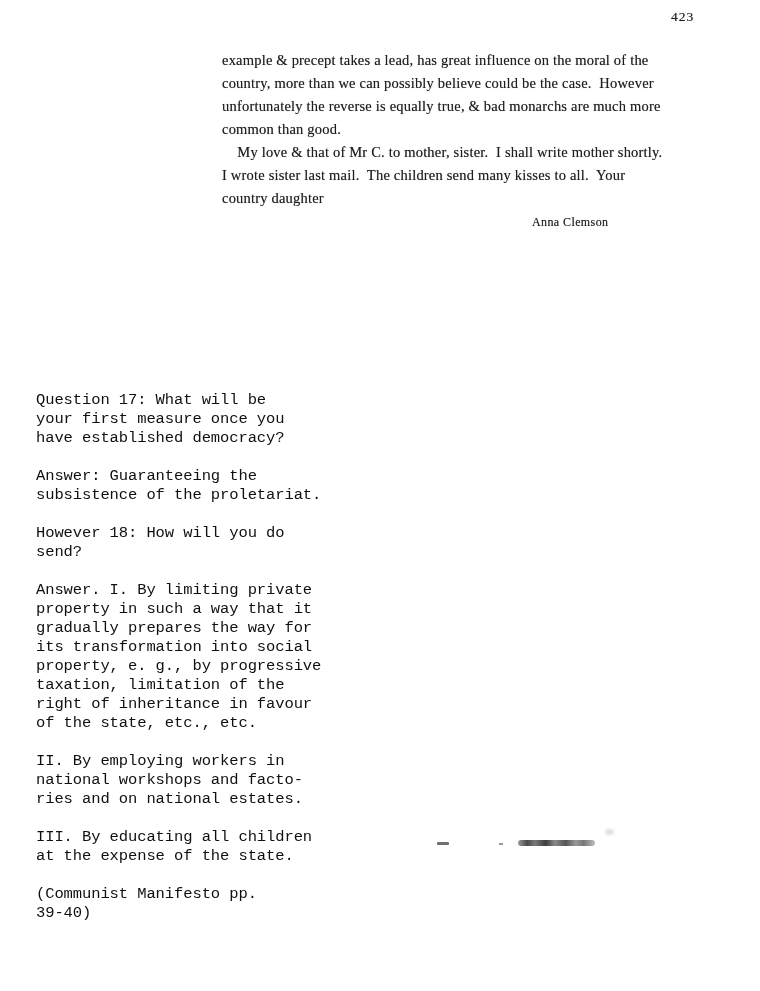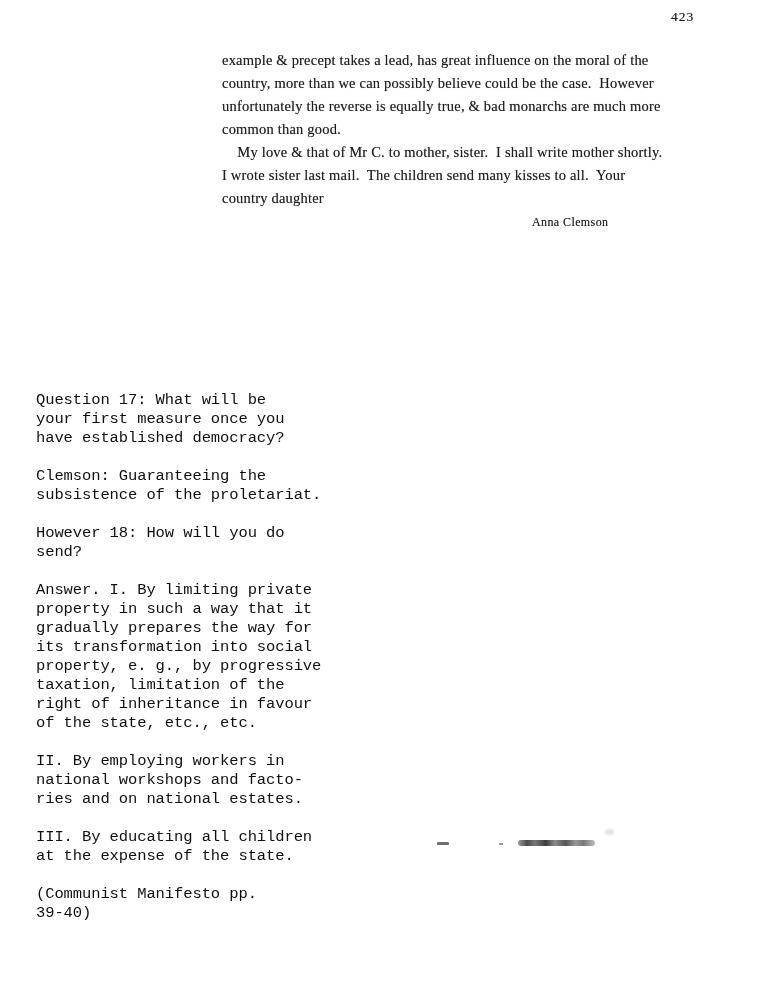--- a/index.html
+++ b/index.html
@@ -121,21 +121,21 @@
     </div>
 
   <div class="signature">Anna Clemson</div>
 
   <div class="margin-notes">
 
   <div class="mline">Question 17: What will be</div>
       <div class="mline">your first measure once you</div>
       <div class="mline">have established democracy?</div>
       <div class="mline">&nbsp;</div>
-      <div class="mline">Clemson: Guaranteeing the</div>
+      <div class="mline">Answer: Guaranteeing the</div>
       <div class="mline">subsistence of the proletariat.</div>
       <div class="mline">&nbsp;</div>
       <div class="mline">However 18: How will you do</div>
       <div class="mline">send?</div>
       <div class="mline">&nbsp;</div>
       <div class="mline">Answer. I. By limiting private</div>
       <div class="mline">property in such a way that it</div>
       <div class="mline">gradually prepares the way for</div>
       <div class="mline">its transformation into social</div>
       <div class="mline">property, e. g., by progressive</div>

